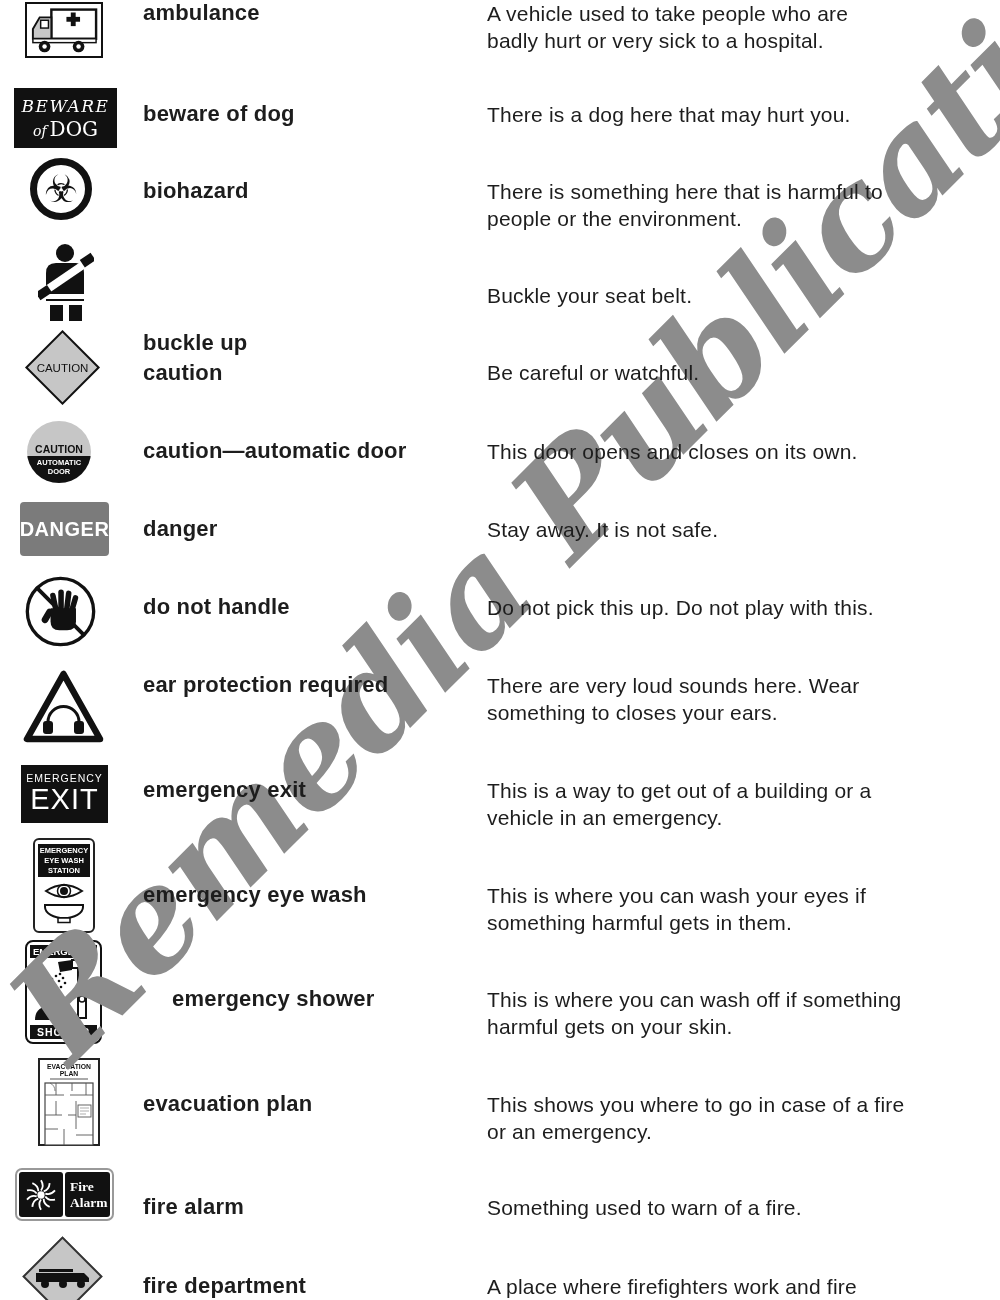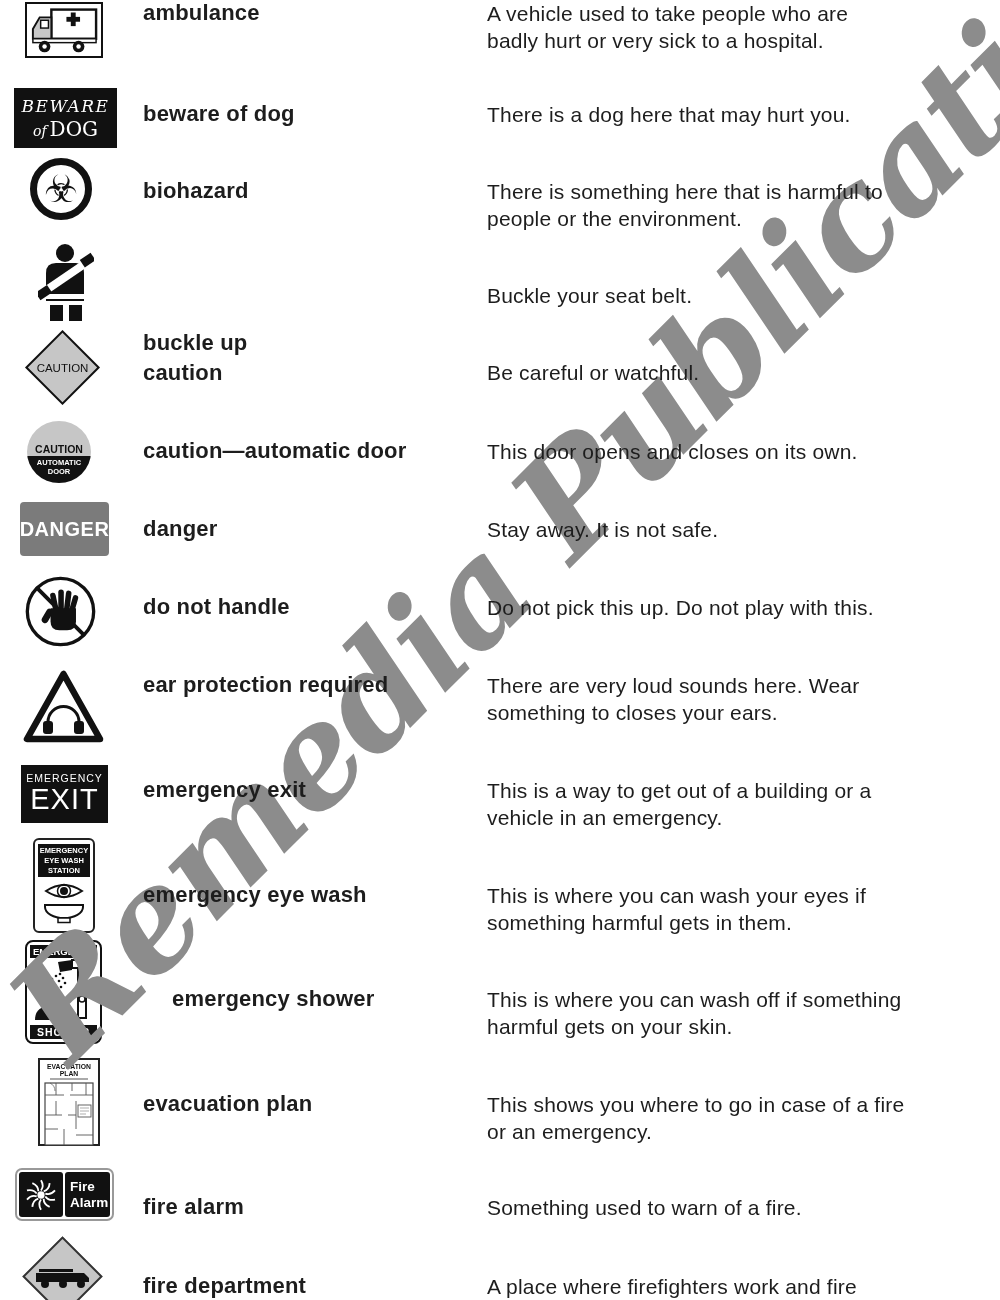--- a/index.html
+++ b/index.html
@@ -62,21 +62,21 @@
   .sign-evac{width:62px;height:88px;background:#fff;border:2px solid #222;box-sizing:border-box;
             padding-top:3px;text-align:center;}
   .ev-title{font-size:6.8px;font-weight:bold;color:#111;}
   .ev-sub{height:2px;width:64%;background:#aaa;margin:1px auto 2px;}
   
   .sign-alarm{width:99px;height:53px;background:#fff;border:2px solid #999;border-radius:7px;
             box-sizing:border-box;padding:2px;display:flex;gap:2px;}
   .fa-left{width:44px;background:#111;border-radius:3px;display:flex;align-items:center;justify-content:center;}
   .fa-right{flex:1;background:#111;border-radius:3px;color:#fff;font-weight:bold;font-size:13.5px;
             line-height:1.15;display:flex;flex-direction:column;align-items:flex-start;
-            justify-content:center;padding-left:5px;}
+            justify-content:center;padding-left:5px;font-family:Liberation Serif, serif;}
   
   .sign-fd{width:80px;height:63px;}
   .fd-diamond{position:absolute;left:11px;top:11px;width:57px;height:57px;background:var(--sign-gray,#c6c6c6);
             border:2px solid #333;transform:rotate(45deg);box-sizing:border-box;}
   .fd-truck{position:absolute;left:11px;top:28px;}
 </style>
 </head>
 <body>
 
 <div class="watermark">Remedia Publications</div>

